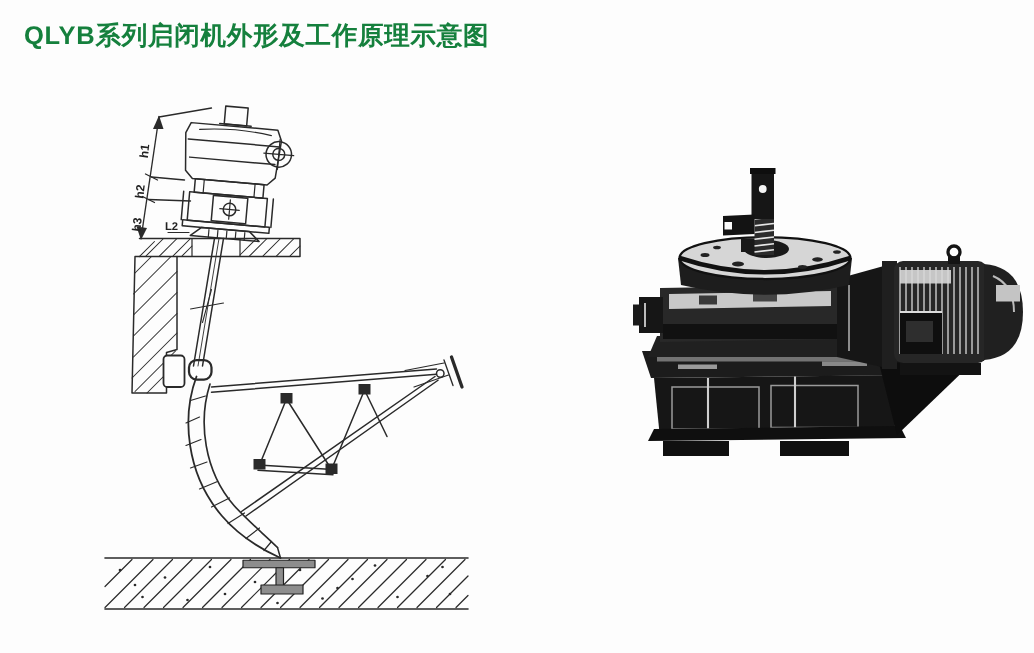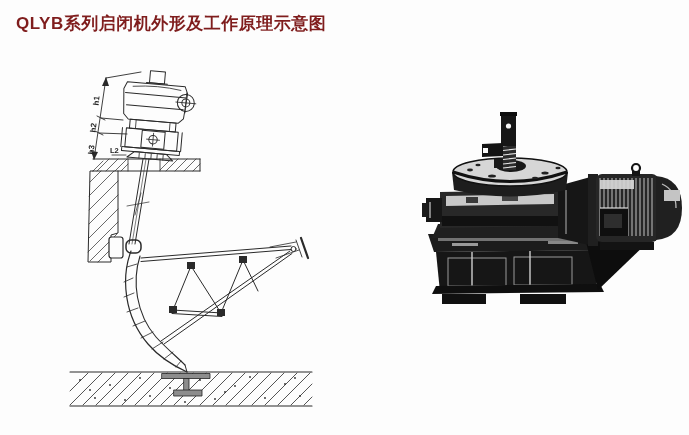--- a/index.html
+++ b/index.html
@@ -2,21 +2,21 @@
 <html><head>
 <meta charset="utf-8">
 <style>
   html,body{margin:0;padding:0;}
   body{
     width:689px;height:435px;overflow:hidden;position:relative;
     background:#fdfdfd;font-family:"Liberation Sans",sans-serif;
   }
   .title{
     position:absolute;left:16px;top:12px;
-    font-size:17px;font-weight:600;letter-spacing:.5px;color:#7f1d1d;
+    font-size:17px;font-weight:600;letter-spacing:.5px;color:#15803d;
     white-space:nowrap;
   }
   svg.canvas{position:absolute;left:0;top:0;}
   text.dim{font-family:"Liberation Sans",sans-serif;font-size:8px;font-weight:bold;fill:#222;}
   text.dim-l2{font-family:"Liberation Sans",sans-serif;font-size:7.5px;font-weight:bold;fill:#222;}
 </style>
 </head>
 <body>
 
 <div class="title">QLYB系列启闭机外形及工作原理示意图</div>

